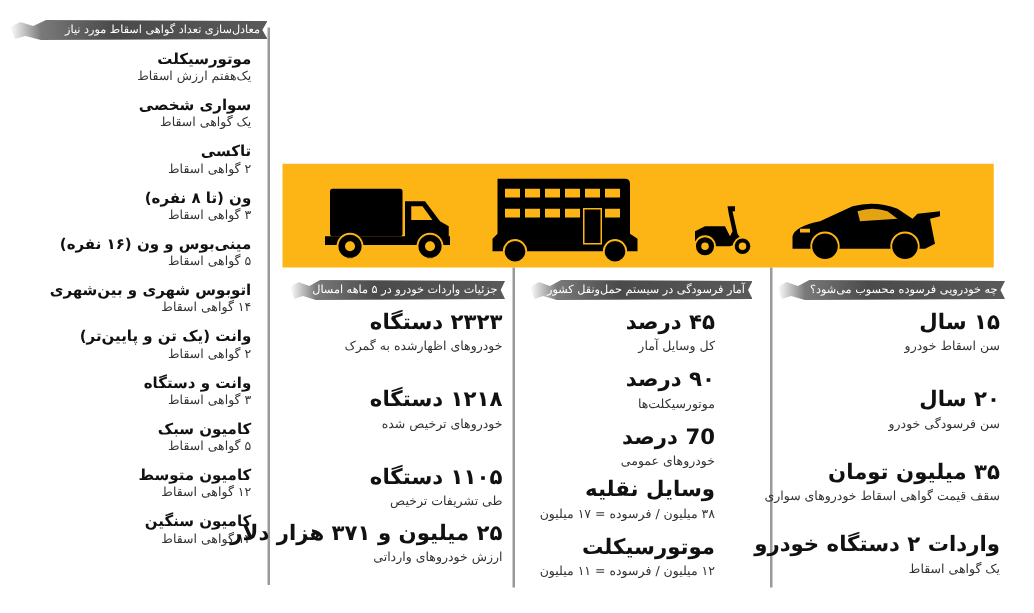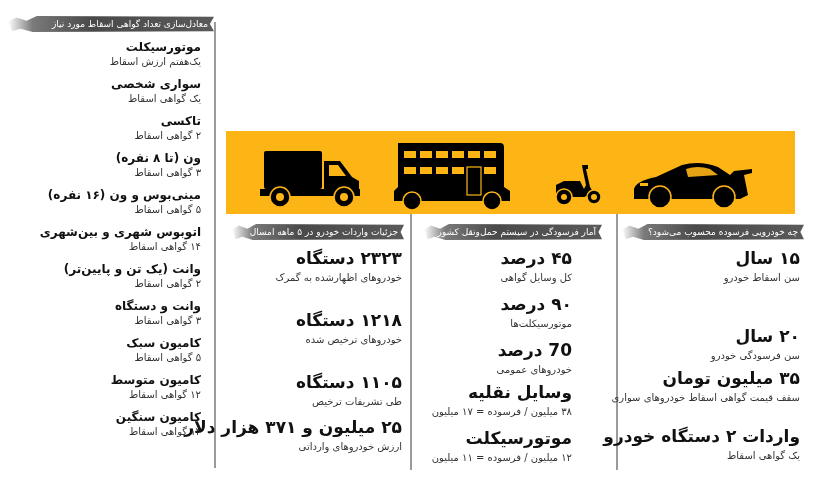--- a/index.html
+++ b/index.html
@@ -145,39 +145,39 @@
 
 <div class="col-divider" style="left:410px;"></div>
 <div class="col-divider" style="left:616px;"></div>
 
 <div class="col" style="left:618px; width:190px;">
   <div class="brush" style="left:4px; top:6px; width:182px;">چه خودرویی فرسوده محسوب می‌شود؟</div>
   <div class="entry" style="top:30px;">
       <div class="big">۱۵ سال</div>
       <div class="small">سن اسقاط خودرو</div>
     </div>
-  <div class="entry" style="top:108px;">
+  <div class="entry" style="top:92px;">
       <div class="big">۲۰ سال</div>
       <div class="small">سن فرسودگی خودرو</div>
     </div>
   <div class="entry" style="top:150px;">
       <div class="big">۳۵ میلیون تومان</div>
       <div class="small">سقف قیمت گواهی اسقاط خودروهای سواری</div>
     </div>
   <div class="entry" style="top:208px;">
       <div class="big">واردات ۲ دستگاه خودرو</div>
       <div class="small">یک گواهی اسقاط</div>
     </div>
 </div>
 
 <div class="col" style="left:412px; width:168px;">
   <div class="brush" style="left:12px; top:6px; width:178px;">آمار فرسودگی در سیستم حمل‌ونقل کشور</div>
   <div class="entry" style="top:30px;">
       <div class="big">۴۵ درصد</div>
-      <div class="small">کل وسایل گواهی</div>
+      <div class="small">کل وسایل آمار</div>
     </div>
   <div class="entry" style="top:76px;">
       <div class="big">۹۰ درصد</div>
       <div class="small">موتورسیکلت‌ها</div>
     </div>
   <div class="entry" style="top:122px;">
       <div class="big">70 درصد</div>
       <div class="small">خودروهای عمومی</div>
     </div>
   <div class="entry" style="top:164px;">

